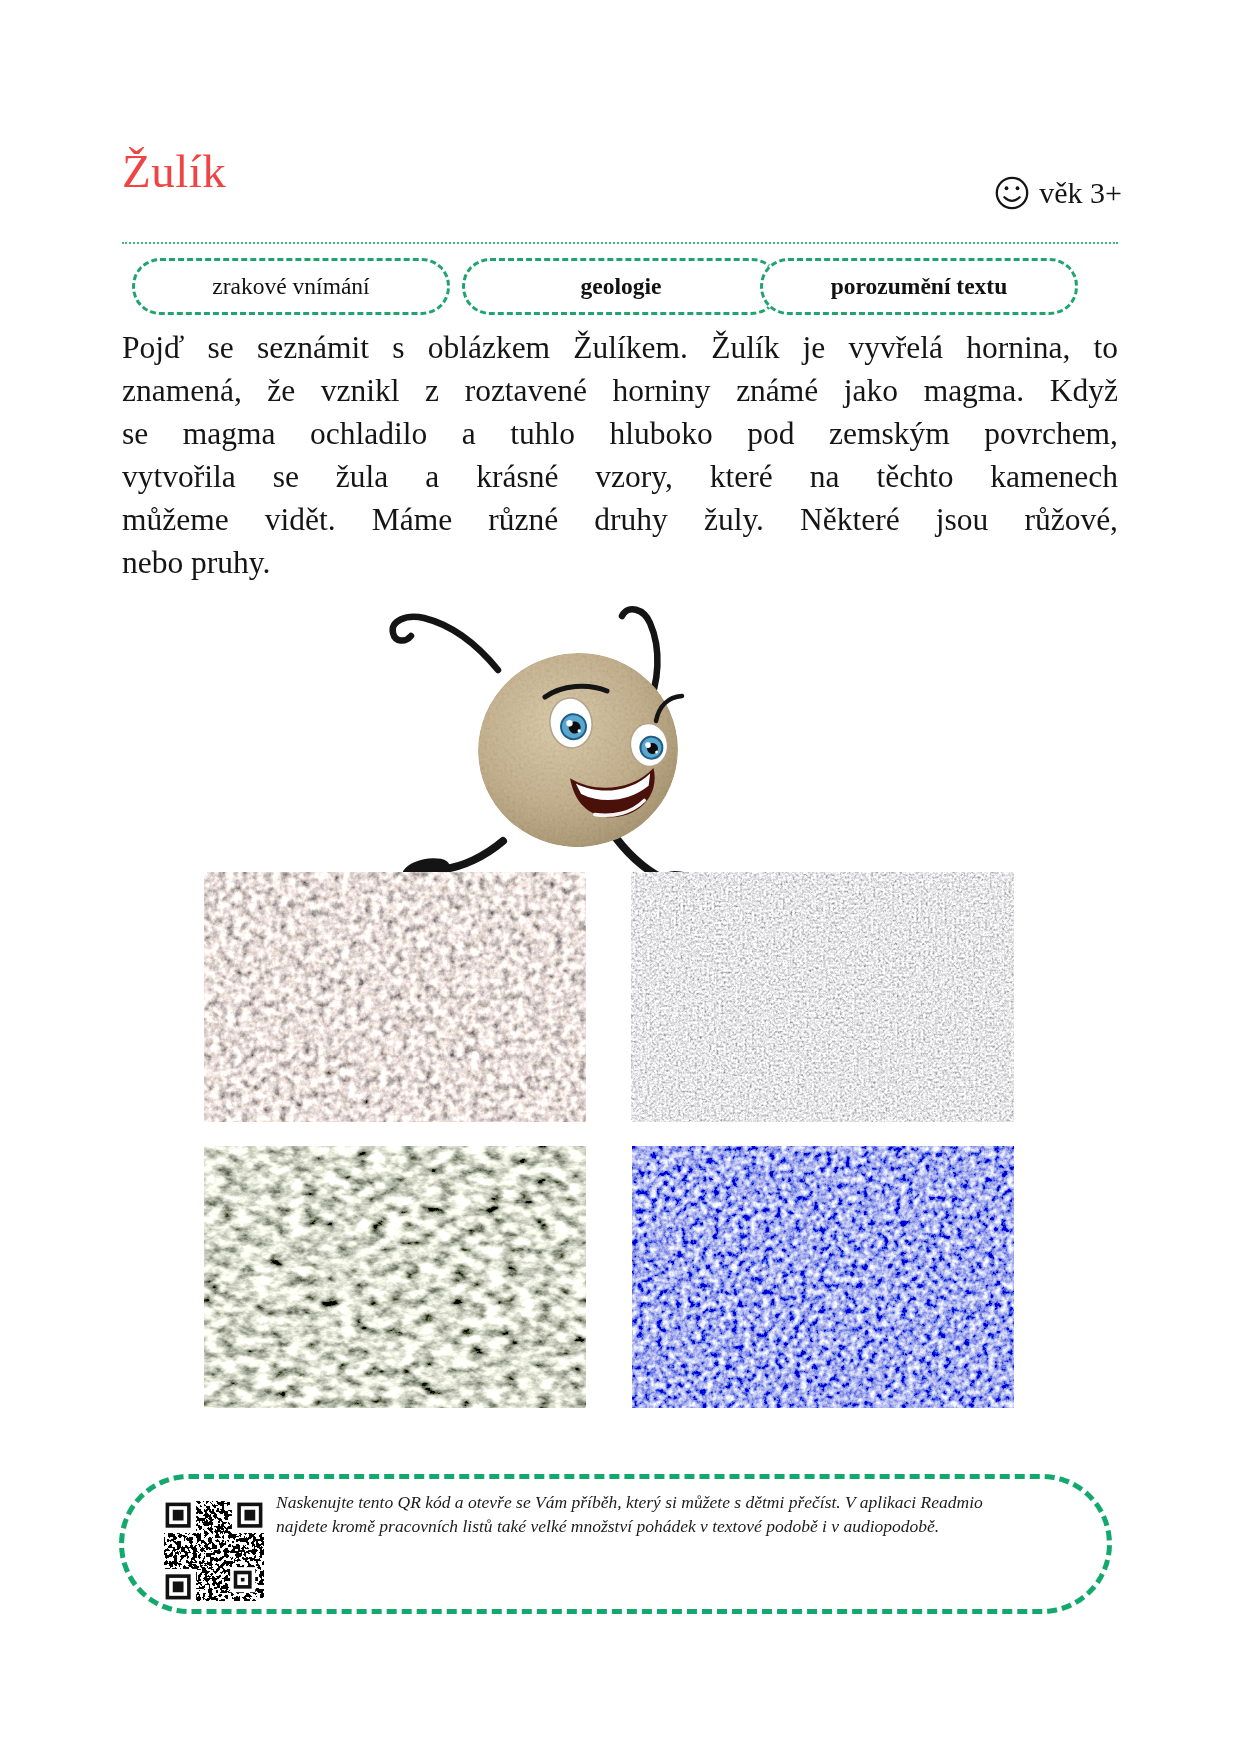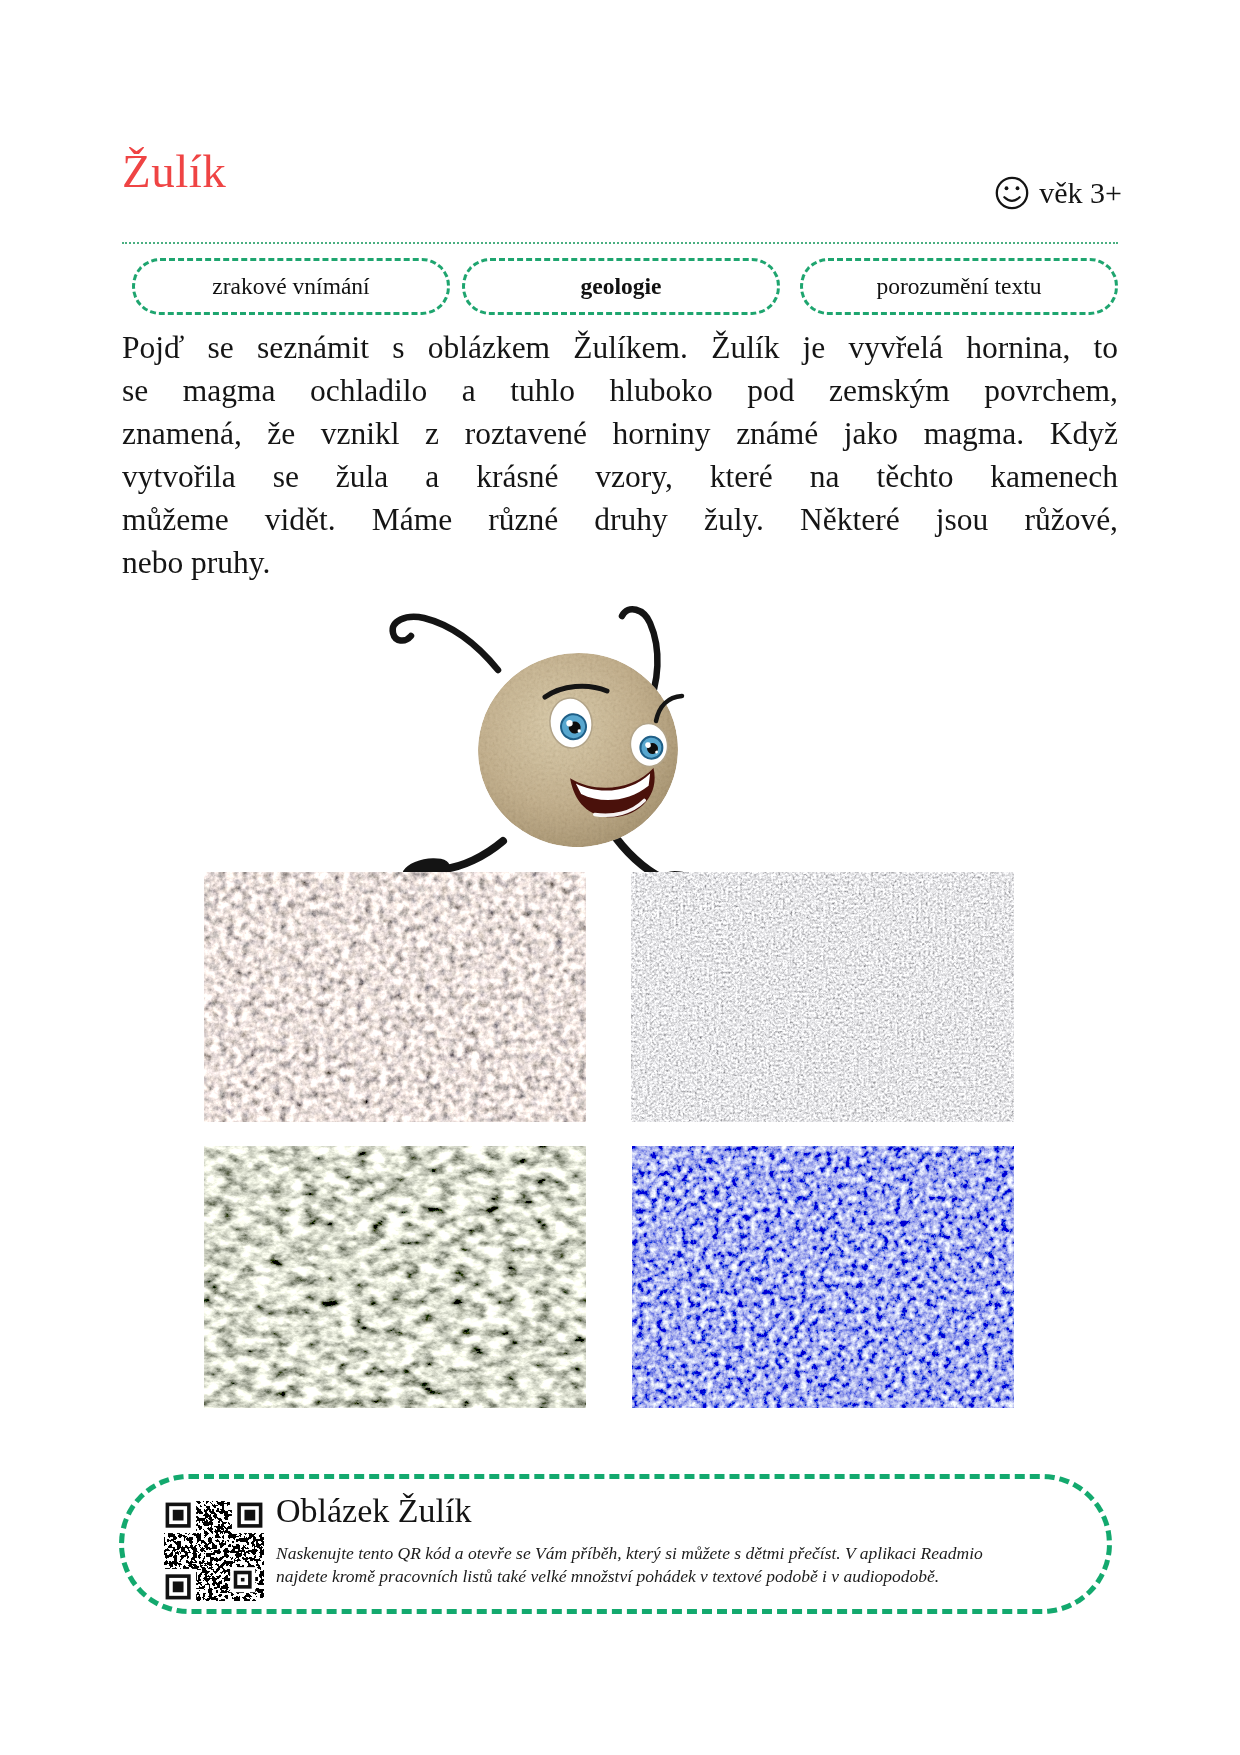--- a/index.html
+++ b/index.html
@@ -21,21 +21,21 @@
   }
   .badges{position:absolute;left:132px;top:258px;width:986px;height:57px;}
   .badge{
     position:absolute;top:0;height:57px;width:318px;box-sizing:border-box;
     border:3px dashed #1ea56f;border-radius:28px;
     display:flex;align-items:center;justify-content:center;
     font-size:23.5px;color:#111;background:#fff;text-align:right;
   }
   .badge.b0{left:0;}
   .badge.b1{left:330px;font-weight:bold;}
-  .badge.b2{left:668px;}
+  .badge.b2{left:628px;font-weight:bold;}
   .intro{position:absolute;left:122px;top:326px;width:996px;font-size:31.5px;line-height:43px;color:#151515;}
   .intro .jline{text-align:justify;text-align-last:justify;white-space:normal;height:43px;overflow:hidden;}
   .intro .lastline{text-align:left;height:43px;}
   .character{position:absolute;left:356px;top:573px;width:352px;height:330px;}
   .granite{position:absolute;border:0;line-height:0;}
   .granite svg{display:block;}
   .g-pink{left:204px;top:872px;width:382px;height:250px;background:#d9b5a2;}
   .g-gray{left:631px;top:872px;width:383px;height:250px;background:#c6c6c6;}
   .g-dark{left:204px;top:1146px;width:382px;height:262px;background:#a3a295;}
   .g-blue{left:632px;top:1146px;width:382px;height:262px;background:#4456a8;}
@@ -68,22 +68,22 @@
   <div class="separator"></div>
 
   <div class="badges">
     <div class="badge b0">zrakové vnímání</div>
     <div class="badge b1">geologie</div>
     <div class="badge b2">porozumění textu</div>
   </div>
 
   <div class="intro">
     <div class="jline">Pojď se seznámit s oblázkem Žulíkem. Žulík je vyvřelá hornina, to</div>
+    <div class="jline">znamená, že vznikl z roztavené horniny známé jako magma. Když</div>
     <div class="jline">se magma ochladilo a tuhlo hluboko pod zemským povrchem,</div>
-    <div class="jline">znamená, že vznikl z roztavené horniny známé jako magma. Když</div>
     <div class="jline">vytvořila se žula a krásné vzory, které na těchto kamenech</div>
     <div class="jline">můžeme vidět. Máme různé druhy žuly. Některé jsou růžové,</div>
     <div class="lastline">nebo pruhy.</div>
   </div>
 
   <svg class="character" viewBox="0 0 352 330">
     <defs>
       <radialGradient id="pebbleGrad" cx="42%" cy="36%" r="75%">
         <stop offset="0%" stop-color="#dccfb0"></stop>
         <stop offset="55%" stop-color="#c6b493"></stop>
@@ -207,19 +207,18 @@
       <rect x="0" y="39" width="19" height="19" fill="#ffffff"></rect>
       <rect x="2" y="42" width="14" height="14" fill="#111111"></rect>
       <rect x="4" y="44" width="10" height="10" fill="#ffffff"></rect>
       <rect x="6" y="46" width="6" height="6" fill="#111111"></rect>
       <rect x="38" y="38" width="14" height="14" fill="#ffffff"></rect>
       <rect x="40" y="40" width="10" height="10" fill="#111111"></rect>
       <rect x="42" y="42" width="6" height="6" fill="#ffffff"></rect>
       <rect x="44" y="44" width="2" height="2" fill="#111111"></rect>
     </svg>
     <div class="footer-content">
-      <div class="footer-title">Oblázek Žulík</div>
       <div class="footer-line">Naskenujte tento QR kód a otevře se Vám příběh, který si můžete s dětmi přečíst. V aplikaci Readmio</div>
       <div class="footer-line">najdete kromě pracovních listů také velké množství pohádek v textové podobě i v audiopodobě.</div>
     </div>
   </div>
 
 </div>
 
 </body></html>

